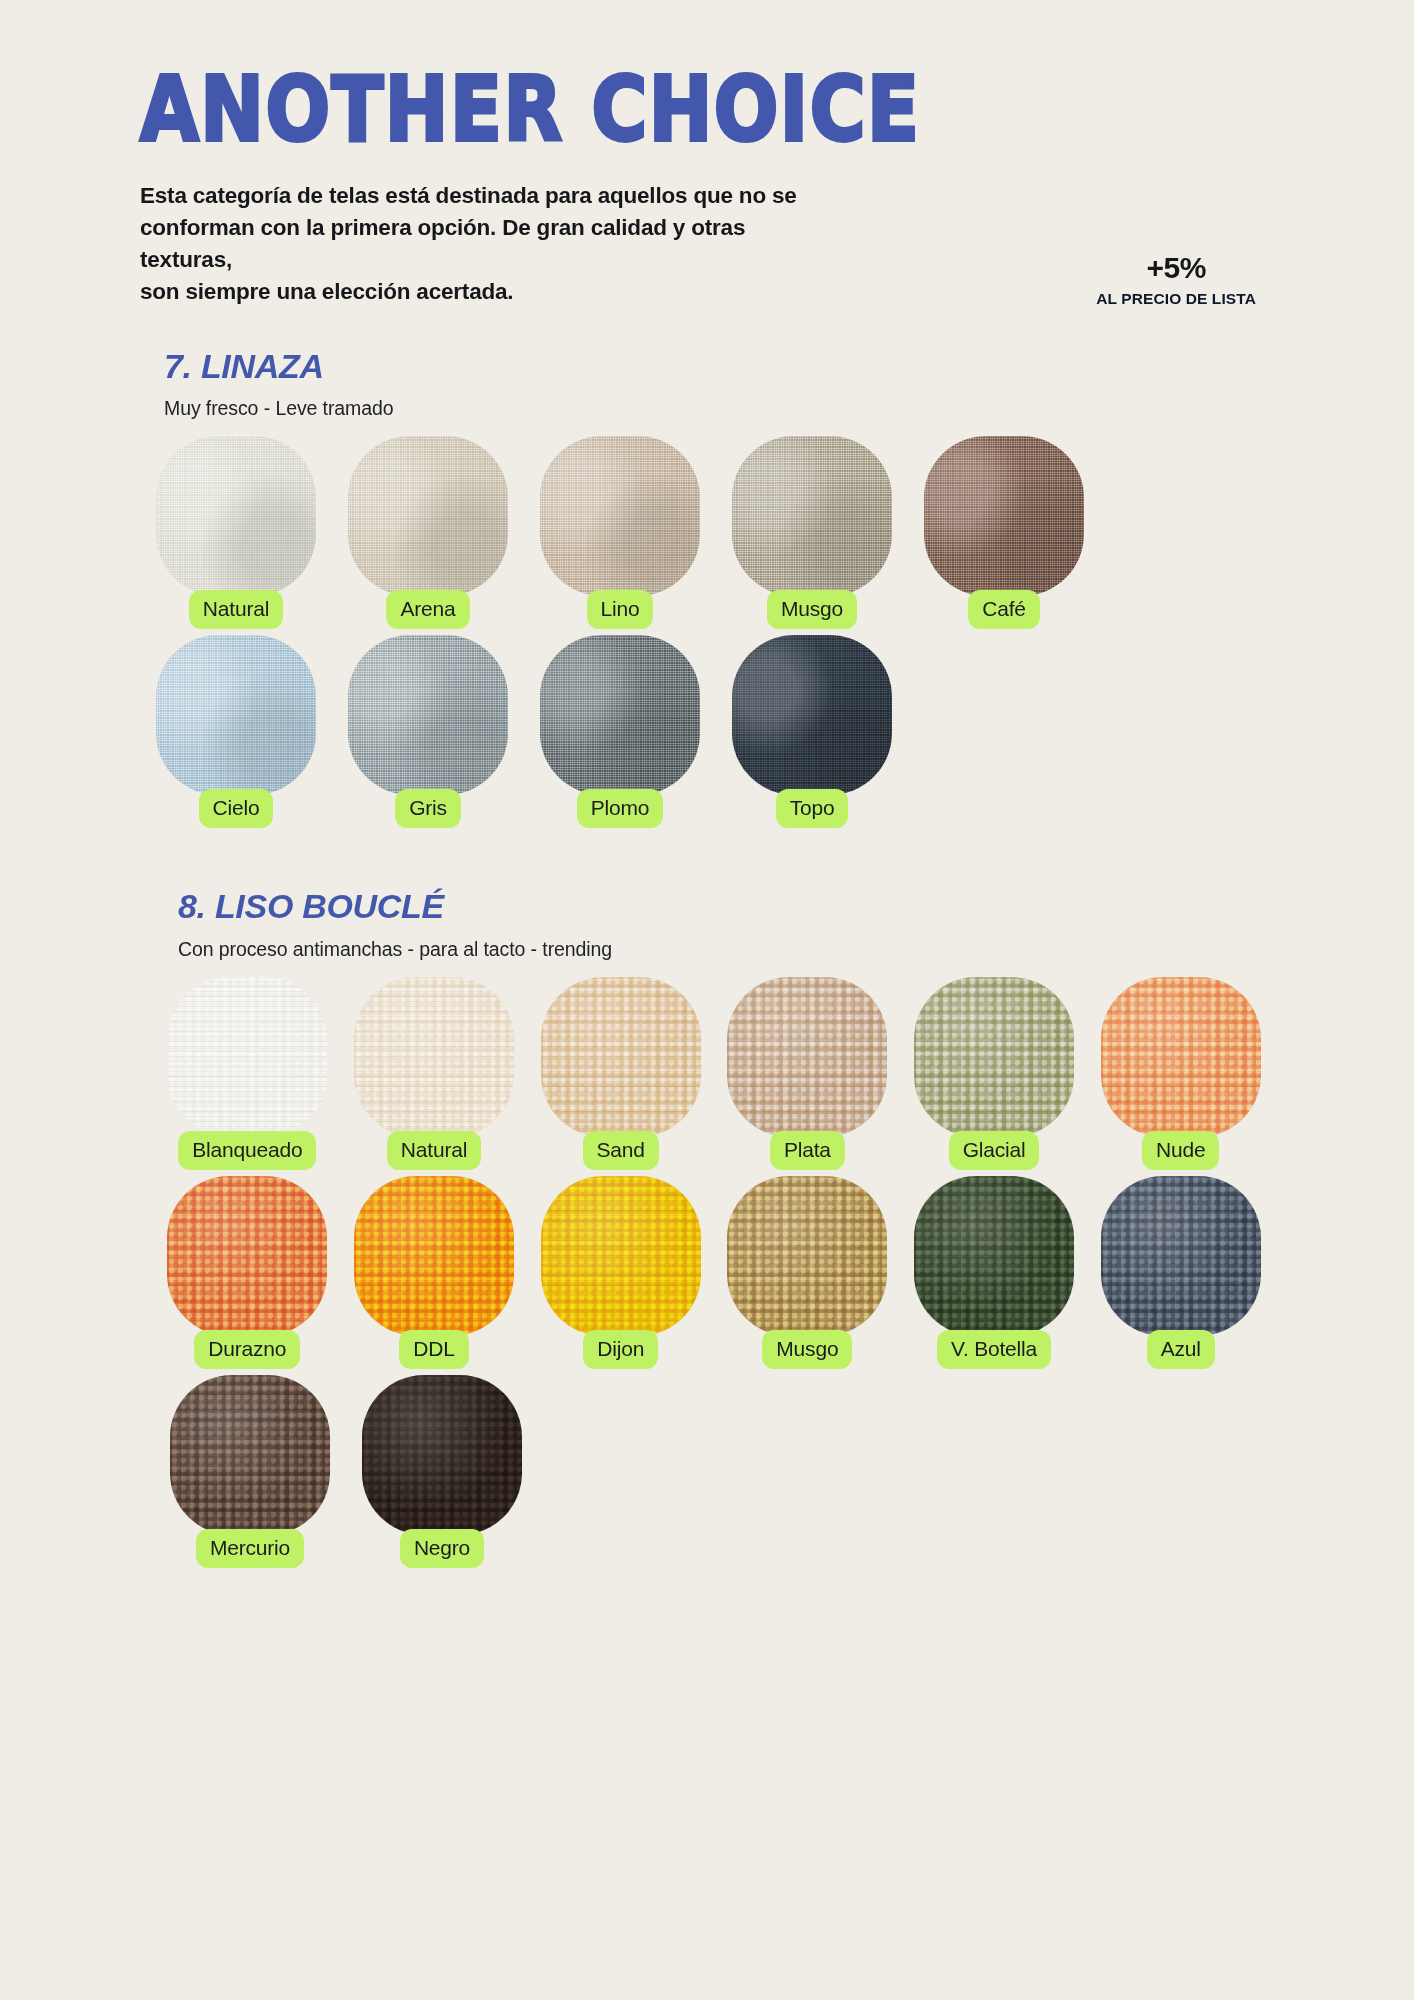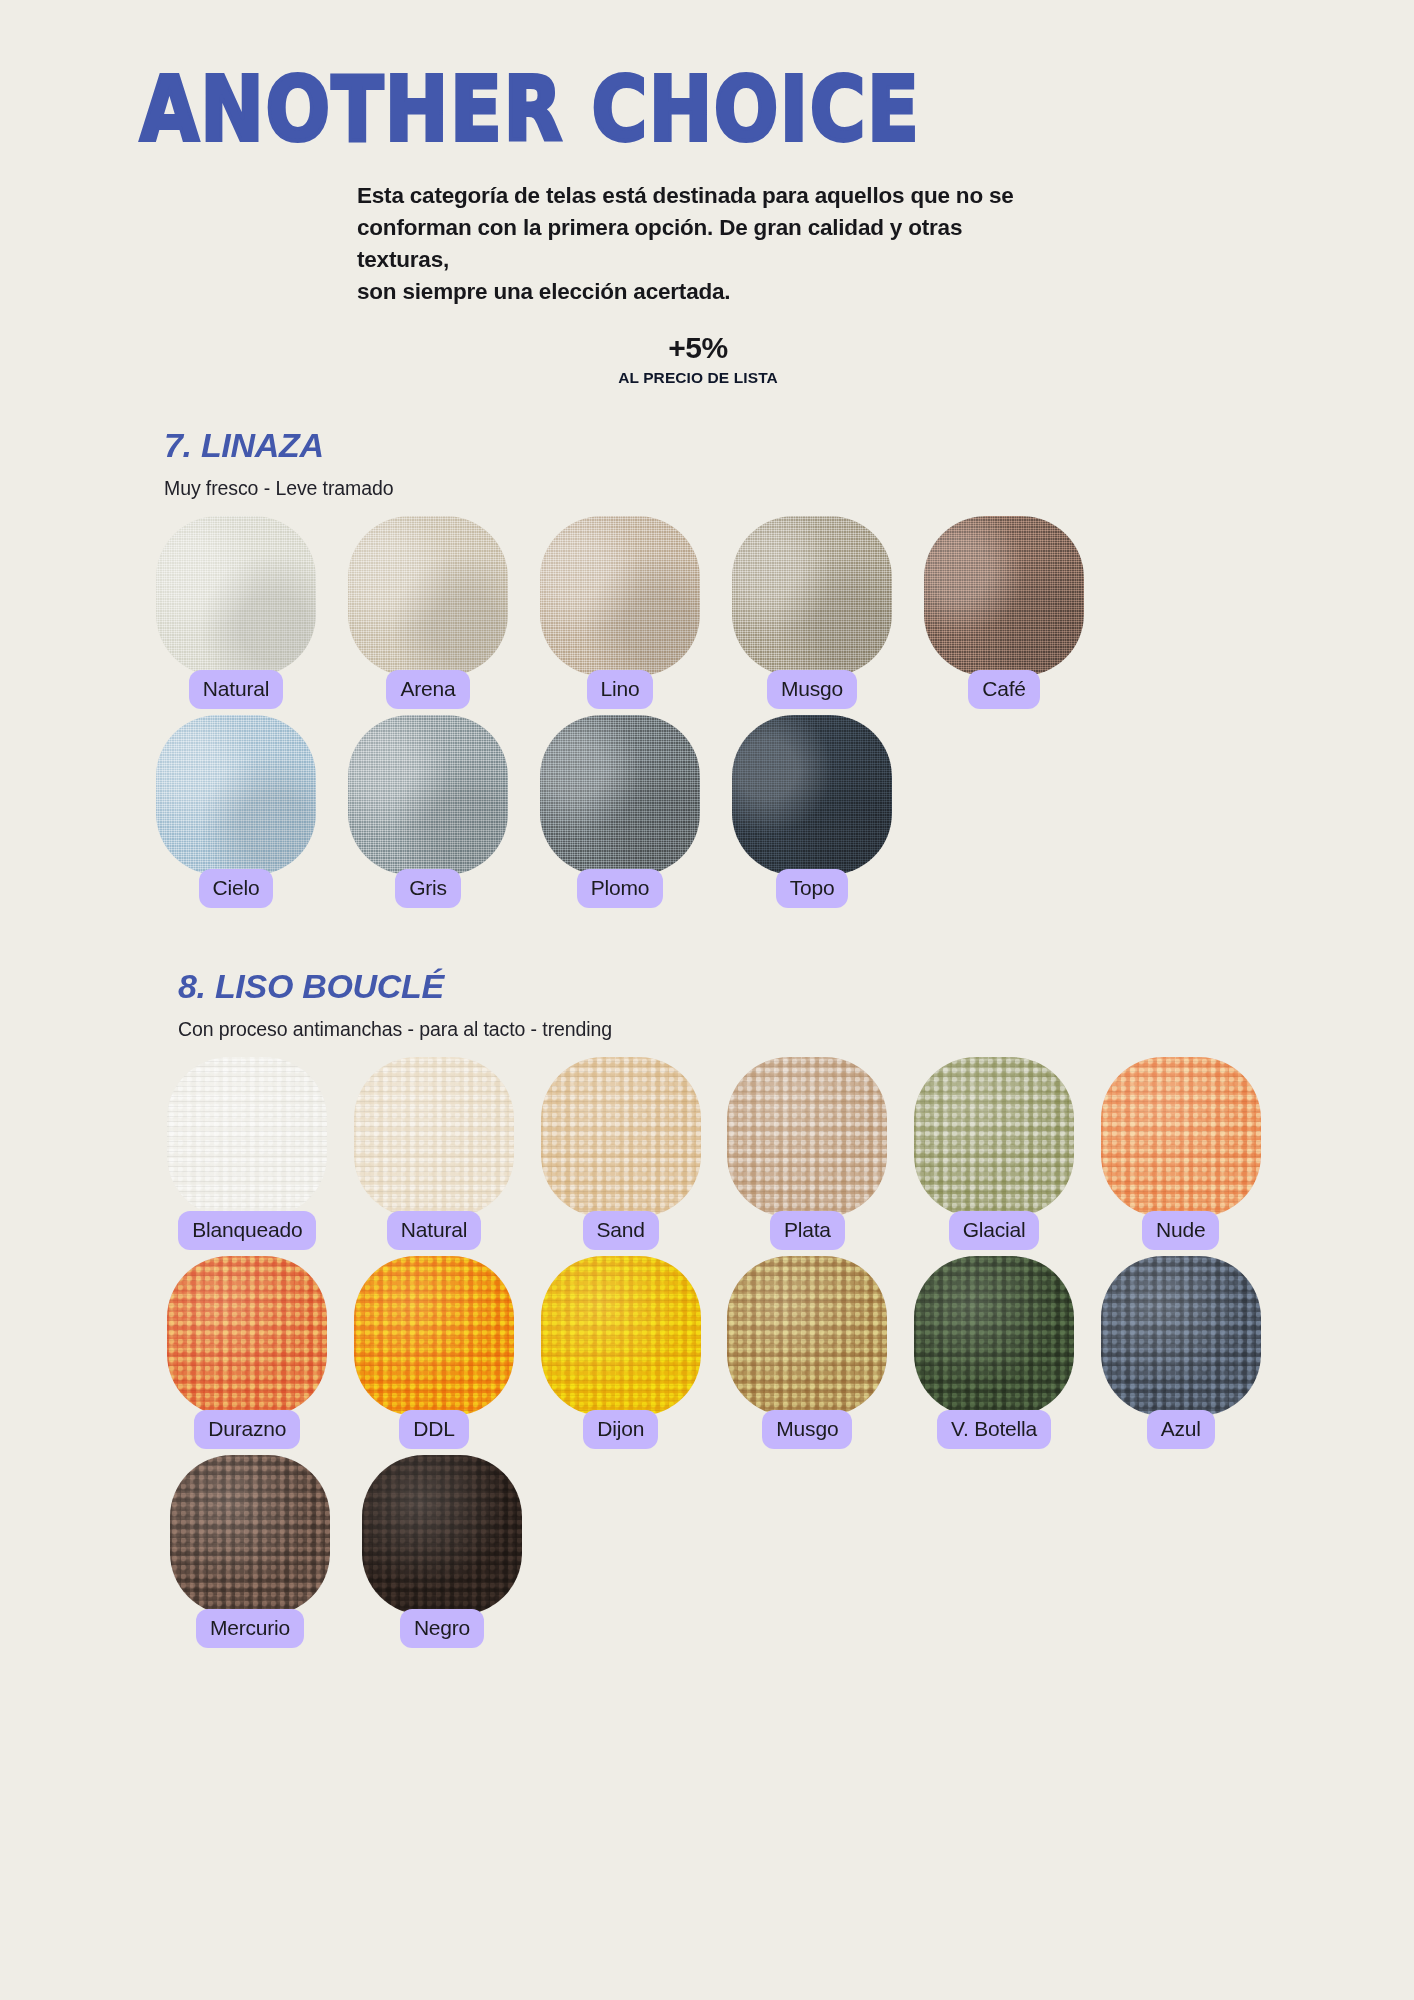--- a/index.html
+++ b/index.html
@@ -38,24 +38,23 @@
     letter-spacing: 1.5px;
     color: #4358AC;
     margin: 0;
     transform: scaleY(1.18) scaleX(1.0);
     transform-origin: left top;
     -webkit-text-stroke: 3.2px #4358AC;
   }
 
   .intro-row {
     display: flex;
-    align-items: center;
+    align-items: flex-end;
     justify-content: space-between;
     margin-top: 42px;
-    flex-direction: column;
   }
   .intro-copy {
     font-size: 22.5px;
     font-weight: 700;
     line-height: 1.42;
     letter-spacing: -0.2px;
     max-width: 700px;
     color: #17171B;
   }
   .intro-copy p { margin: 0; }
@@ -176,21 +175,21 @@
     background-image:
       repeating-linear-gradient(0deg, rgba(0,0,0,0.05) 0 1px, transparent 1px 5px),
       radial-gradient(circle at 36% 30%, rgba(255,255,255,0.16), transparent 58%);
     z-index: 2;
   }
 
   .chip-label {
     margin-top: -6px;
     position: relative;
     z-index: 4;
-    background: #c4b5fd;
+    background: #bef264;
     border-radius: 12px;
     padding: 7px 14px 8px;
     font-size: 21px;
     font-weight: 400;
     letter-spacing: -0.2px;
     color: #1C1C20;
     white-space: nowrap;
   }
 </style>
 </head>

